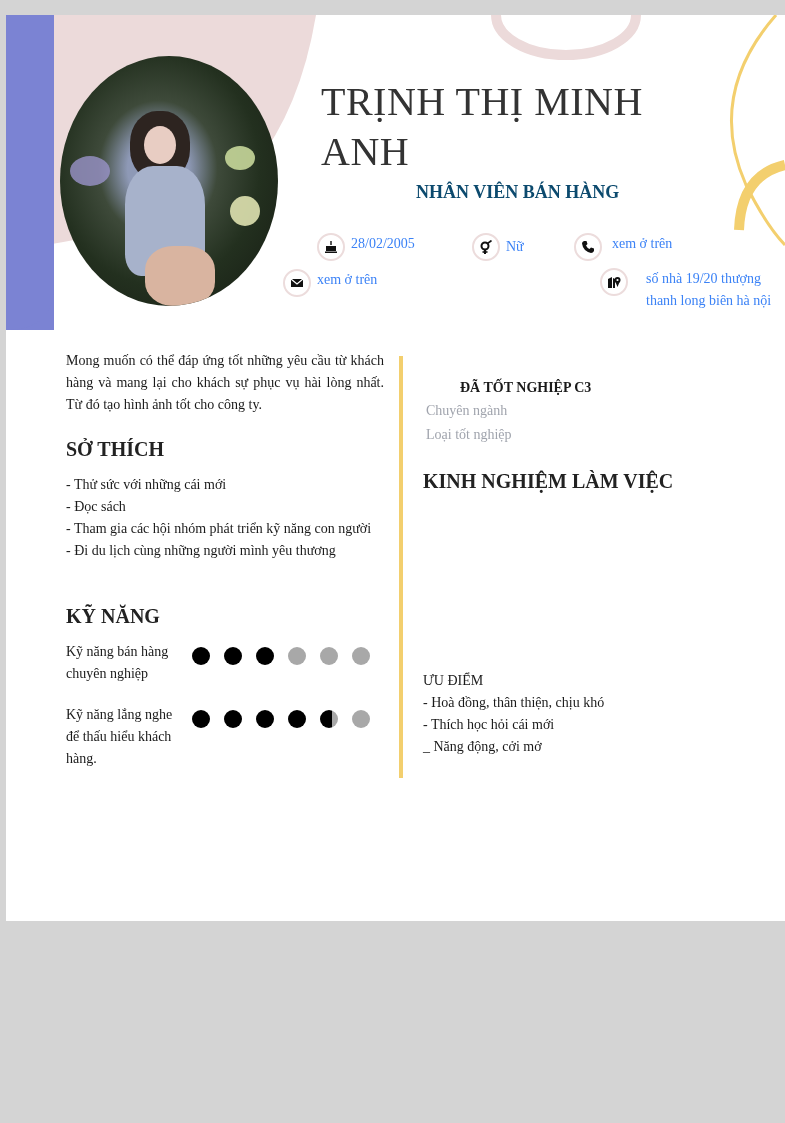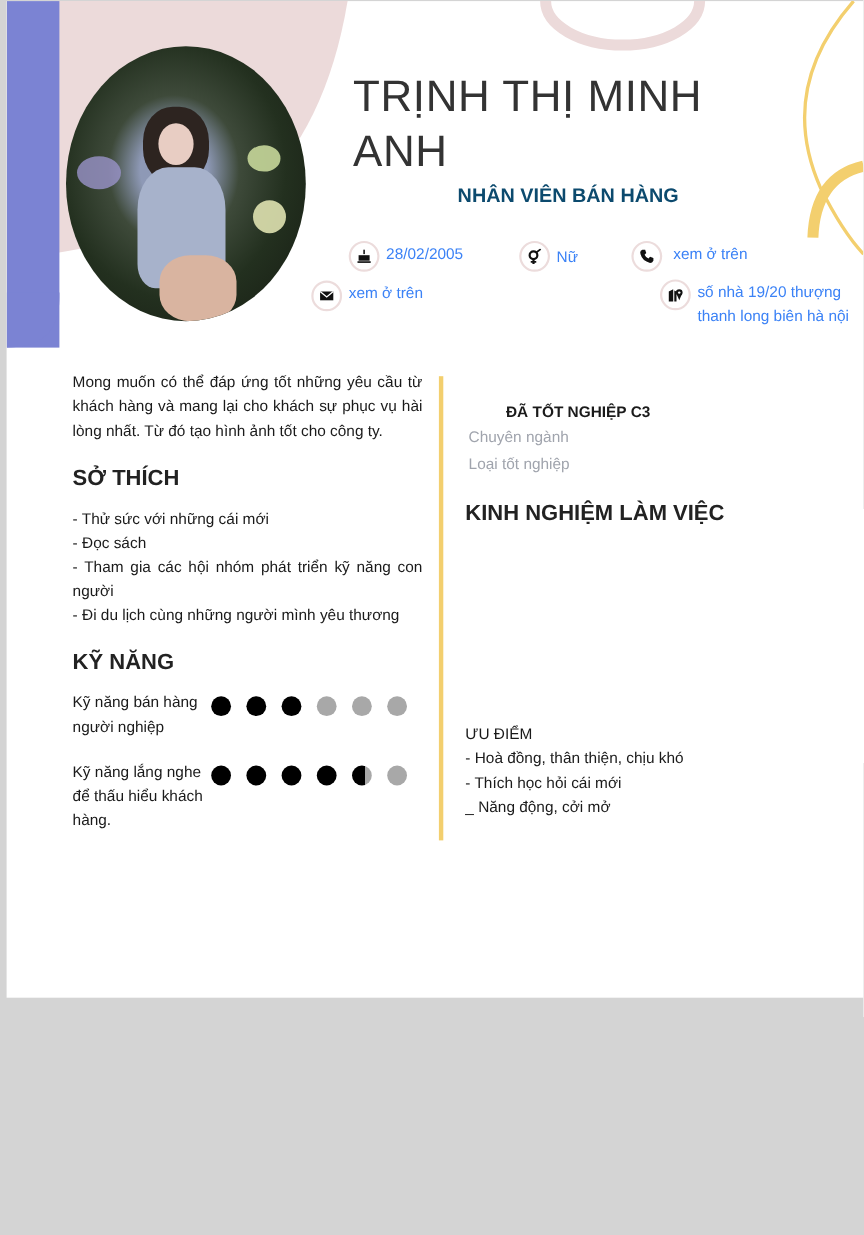--- a/index.html
+++ b/index.html
@@ -1,17 +1,17 @@
 <!DOCTYPE html>
 <html><head>
 <meta charset="utf-8">
 <style>
   html,body{margin:0;padding:0;}
   body{width:785px;height:1123px;background:#d4d4d4;position:relative;overflow:hidden;font-family:"Liberation Sans",sans-serif;color:#1a1a1a;}
-  .page{position:absolute;left:6px;top:1px;width:779px;height:906px;background:#fff;overflow:hidden;}
+  .page{position:absolute;left:6px;top:15px;width:779px;height:906px;background:#fff;overflow:hidden;font-family:Liberation Serif, serif;}
   .deco{position:absolute;}
   .abs{position:absolute;}
   .name{position:absolute;left:315px;top:62px;width:360px;font-size:40px;line-height:50px;color:#333;letter-spacing:0.5px;}
   .job{position:absolute;left:410px;top:167px;font-size:18px;font-weight:bold;color:#0c4a6e;}
   .info{position:absolute;display:flex;align-items:flex-start;font-size:14px;color:#3b82f6;line-height:22px;margin-left:36px;}
   .ic{width:24px;height:24px;border-radius:50%;border:2px solid #ecdcdc;display:flex;align-items:center;justify-content:center;margin-right:6px;flex:none;background:#fff;}
   .ic svg{width:14px;height:14px;}
   .sec{position:absolute;font-size:14px;line-height:22px;color:#1a1a1a;}
   .h{font-size:20px;font-weight:bold;color:#222;}
   .dot{width:18px;height:18px;border-radius:50%;display:inline-block;margin-right:14px;}
@@ -81,21 +81,21 @@
   </div>
   <div class="info" style="left:241px;top:254px;">
     <span class="ic">
         <svg viewBox="0 0 14 14">
           <rect x="1" y="3" width="12" height="8" fill="#111"></rect>
           <path d="M1 3 L7 8 L13 3" fill="none" stroke="#fff" stroke-width="1.2"></path>
         </svg>
       </span>
     <span>xem ở trên</span>
   </div>
-  <div class="info" style="left:558px;top:253px;">
+  <div class="info" style="left:558px;top:253px;gap:12px;">
     <span class="ic">
         <svg viewBox="0 0 14 14">
           <path d="M1 4 L5 2 L5 13 L1 13 Z" fill="#111"></path>
           <path d="M6 3 L8 4 L8 13 L6 13 Z" fill="#111"></path>
           <circle cx="10.5" cy="5" r="3" fill="#111"></circle>
           <circle cx="10.5" cy="5" r="1.1" fill="#fff"></circle>
           <path d="M8.2 6.5 L10.5 12 L12.8 6.5 Z" fill="#111"></path>
         </svg>
       </span>
     <div>
@@ -111,21 +111,21 @@
   <div class="sec h" style="left:60px;top:423px;">SỞ THÍCH</div>
   <div class="sec" style="left:60px;top:459px;width:318px;text-align:justify;">
     <div>- Thử sức với những cái mới</div>
     <div>- Đọc sách</div>
     <div style="text-align:justify;text-align-last:left;">- Tham gia các hội nhóm phát triển kỹ năng con người</div>
     <div>- Đi du lịch cùng những người mình yêu thương</div>
   </div>
 
   <div class="sec h" style="left:60px;top:590px;">KỸ NĂNG</div>
   <div class="sec" style="left:60px;top:626px;width:320px;">
-    <div style="width:122px;">Kỹ năng bán hàng người nghiệp</div>
+    <div style="width:122px;">Kỹ năng bán hàng chuyên nghiệp</div>
     <div style="position:absolute;left:126px;top:6px;white-space:nowrap;">
       <span class="dot on"></span><span class="dot on"></span><span class="dot on"></span><span class="dot off"></span><span class="dot off"></span><span class="dot off"></span>
     </div>
   </div>
   <div class="sec" style="left:60px;top:689px;width:320px;">
     <div style="width:122px;">Kỹ năng lắng nghe để thấu hiểu khách hàng.</div>
     <div style="position:absolute;left:126px;top:6px;white-space:nowrap;">
       <span class="dot on"></span><span class="dot on"></span><span class="dot on"></span><span class="dot on"></span><span class="dot half"></span><span class="dot off"></span>
     </div>
   </div>

